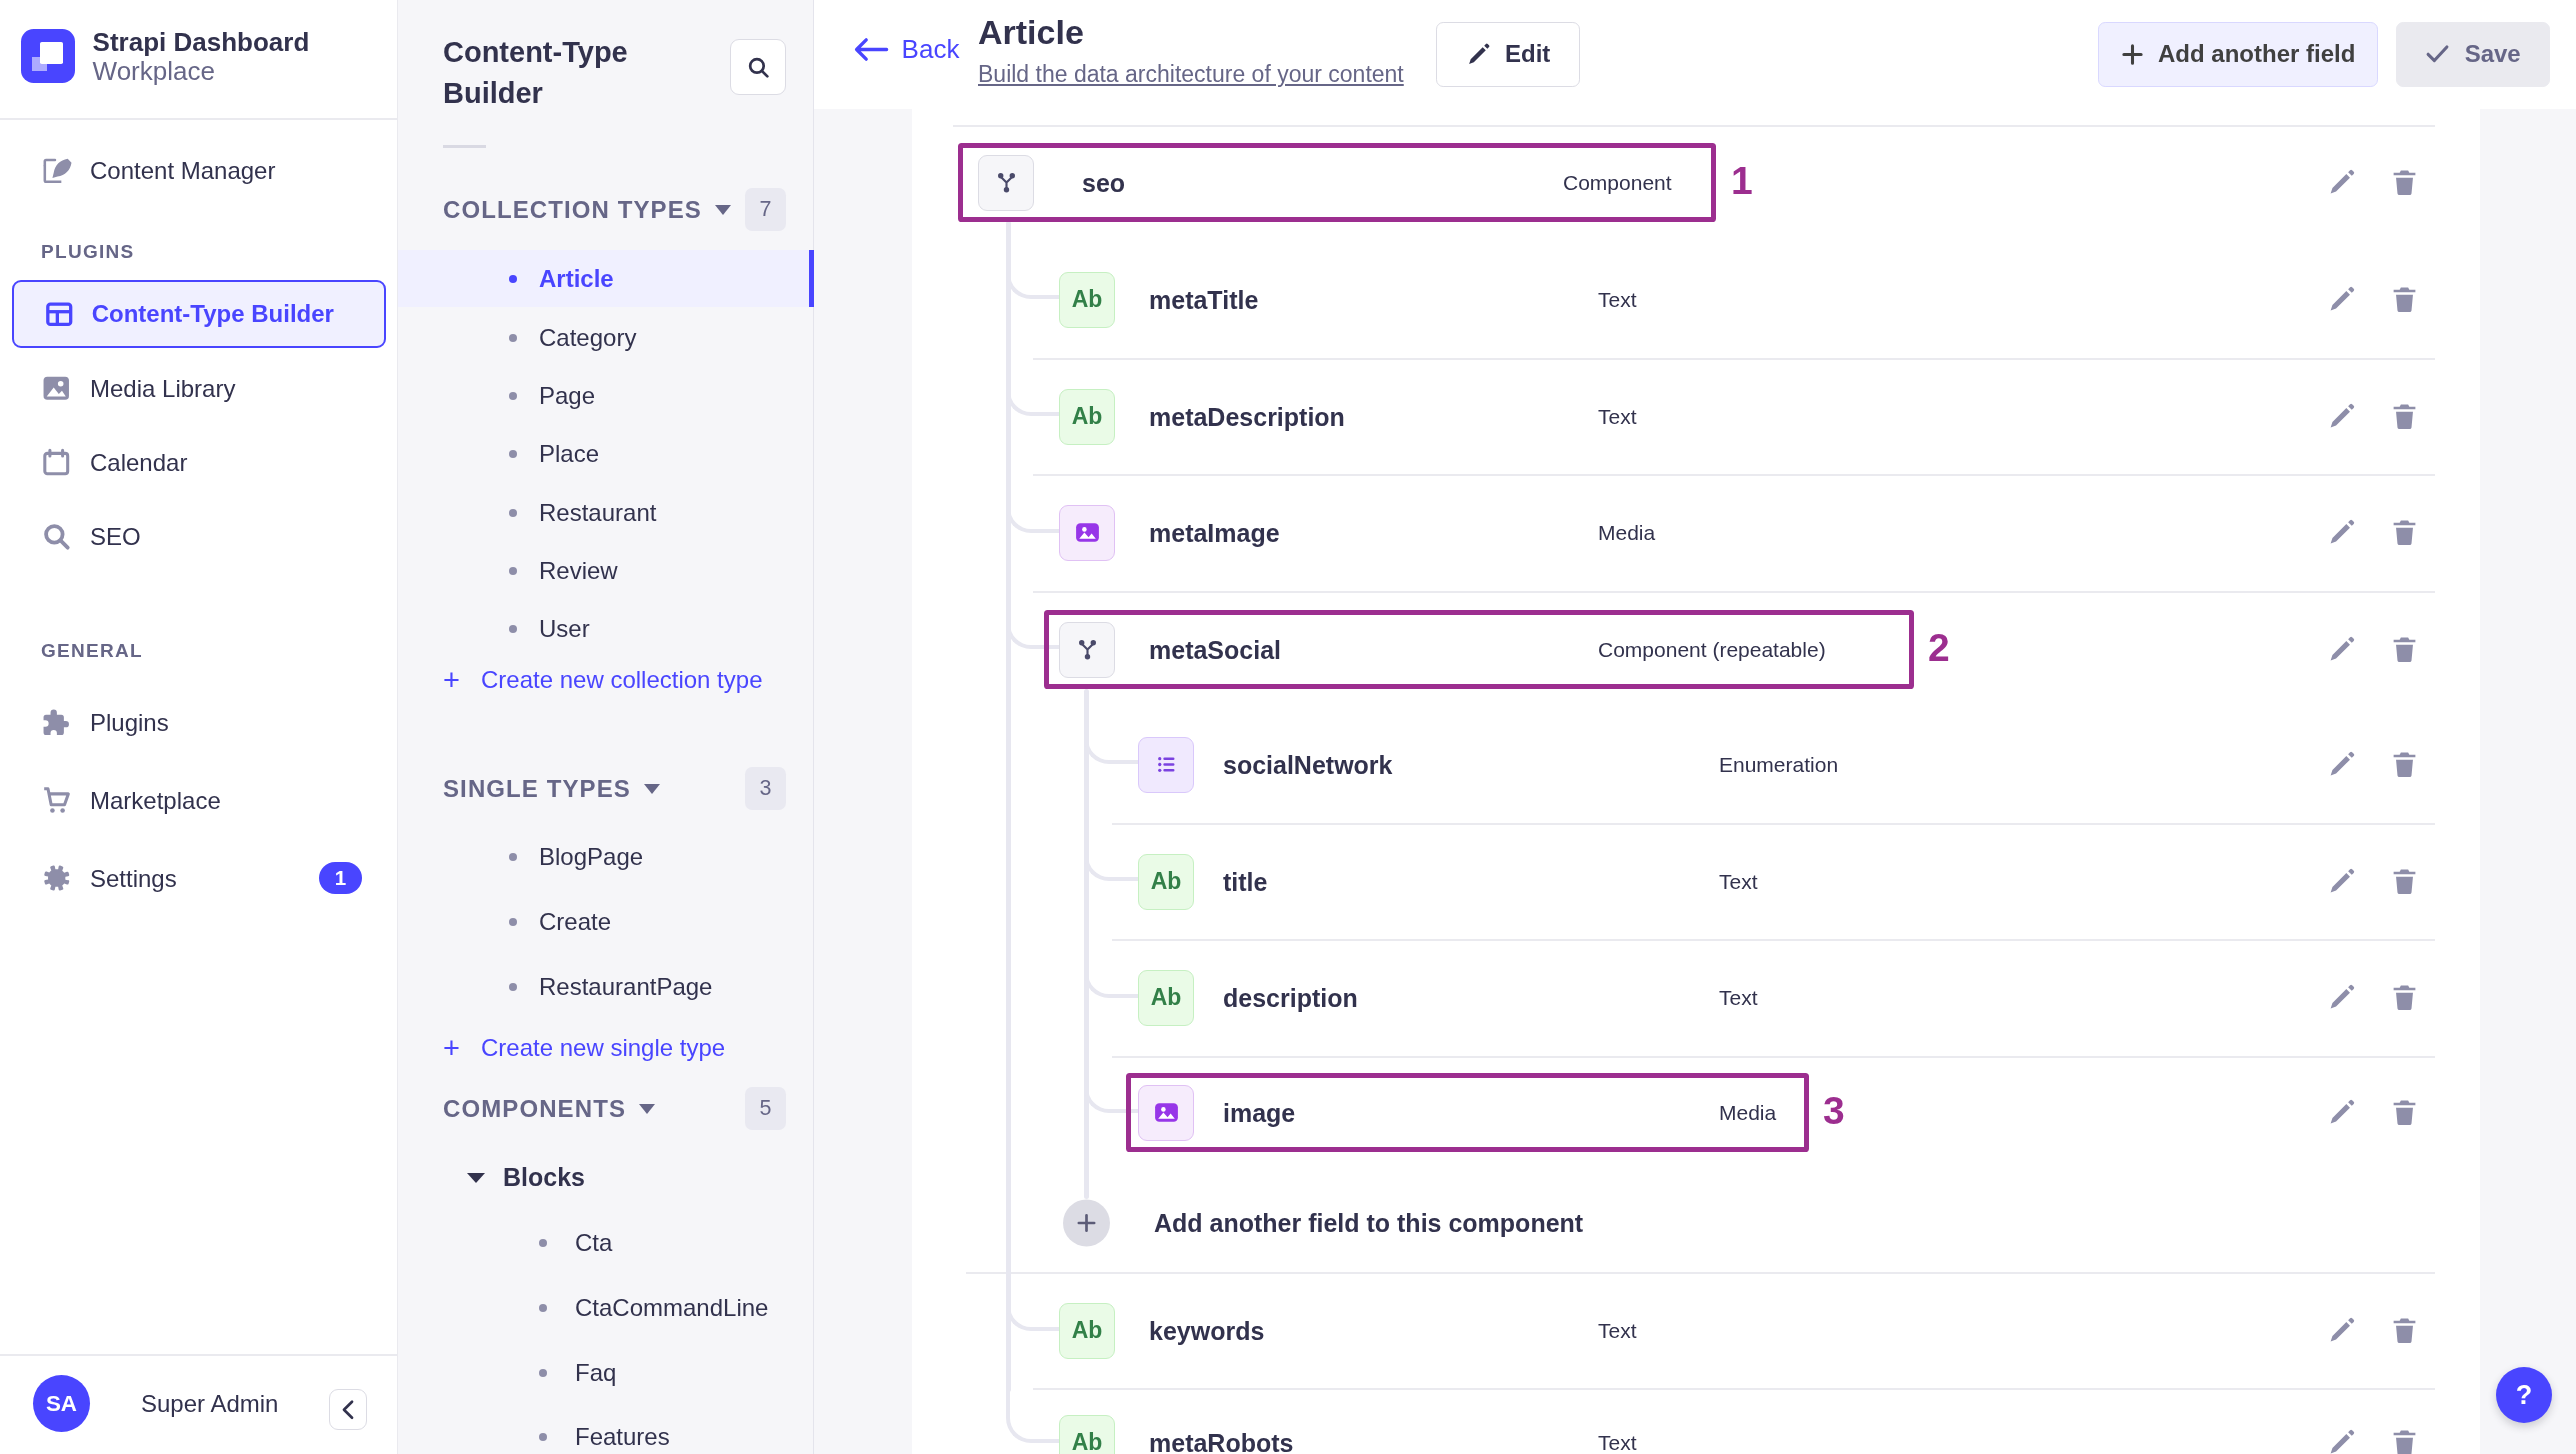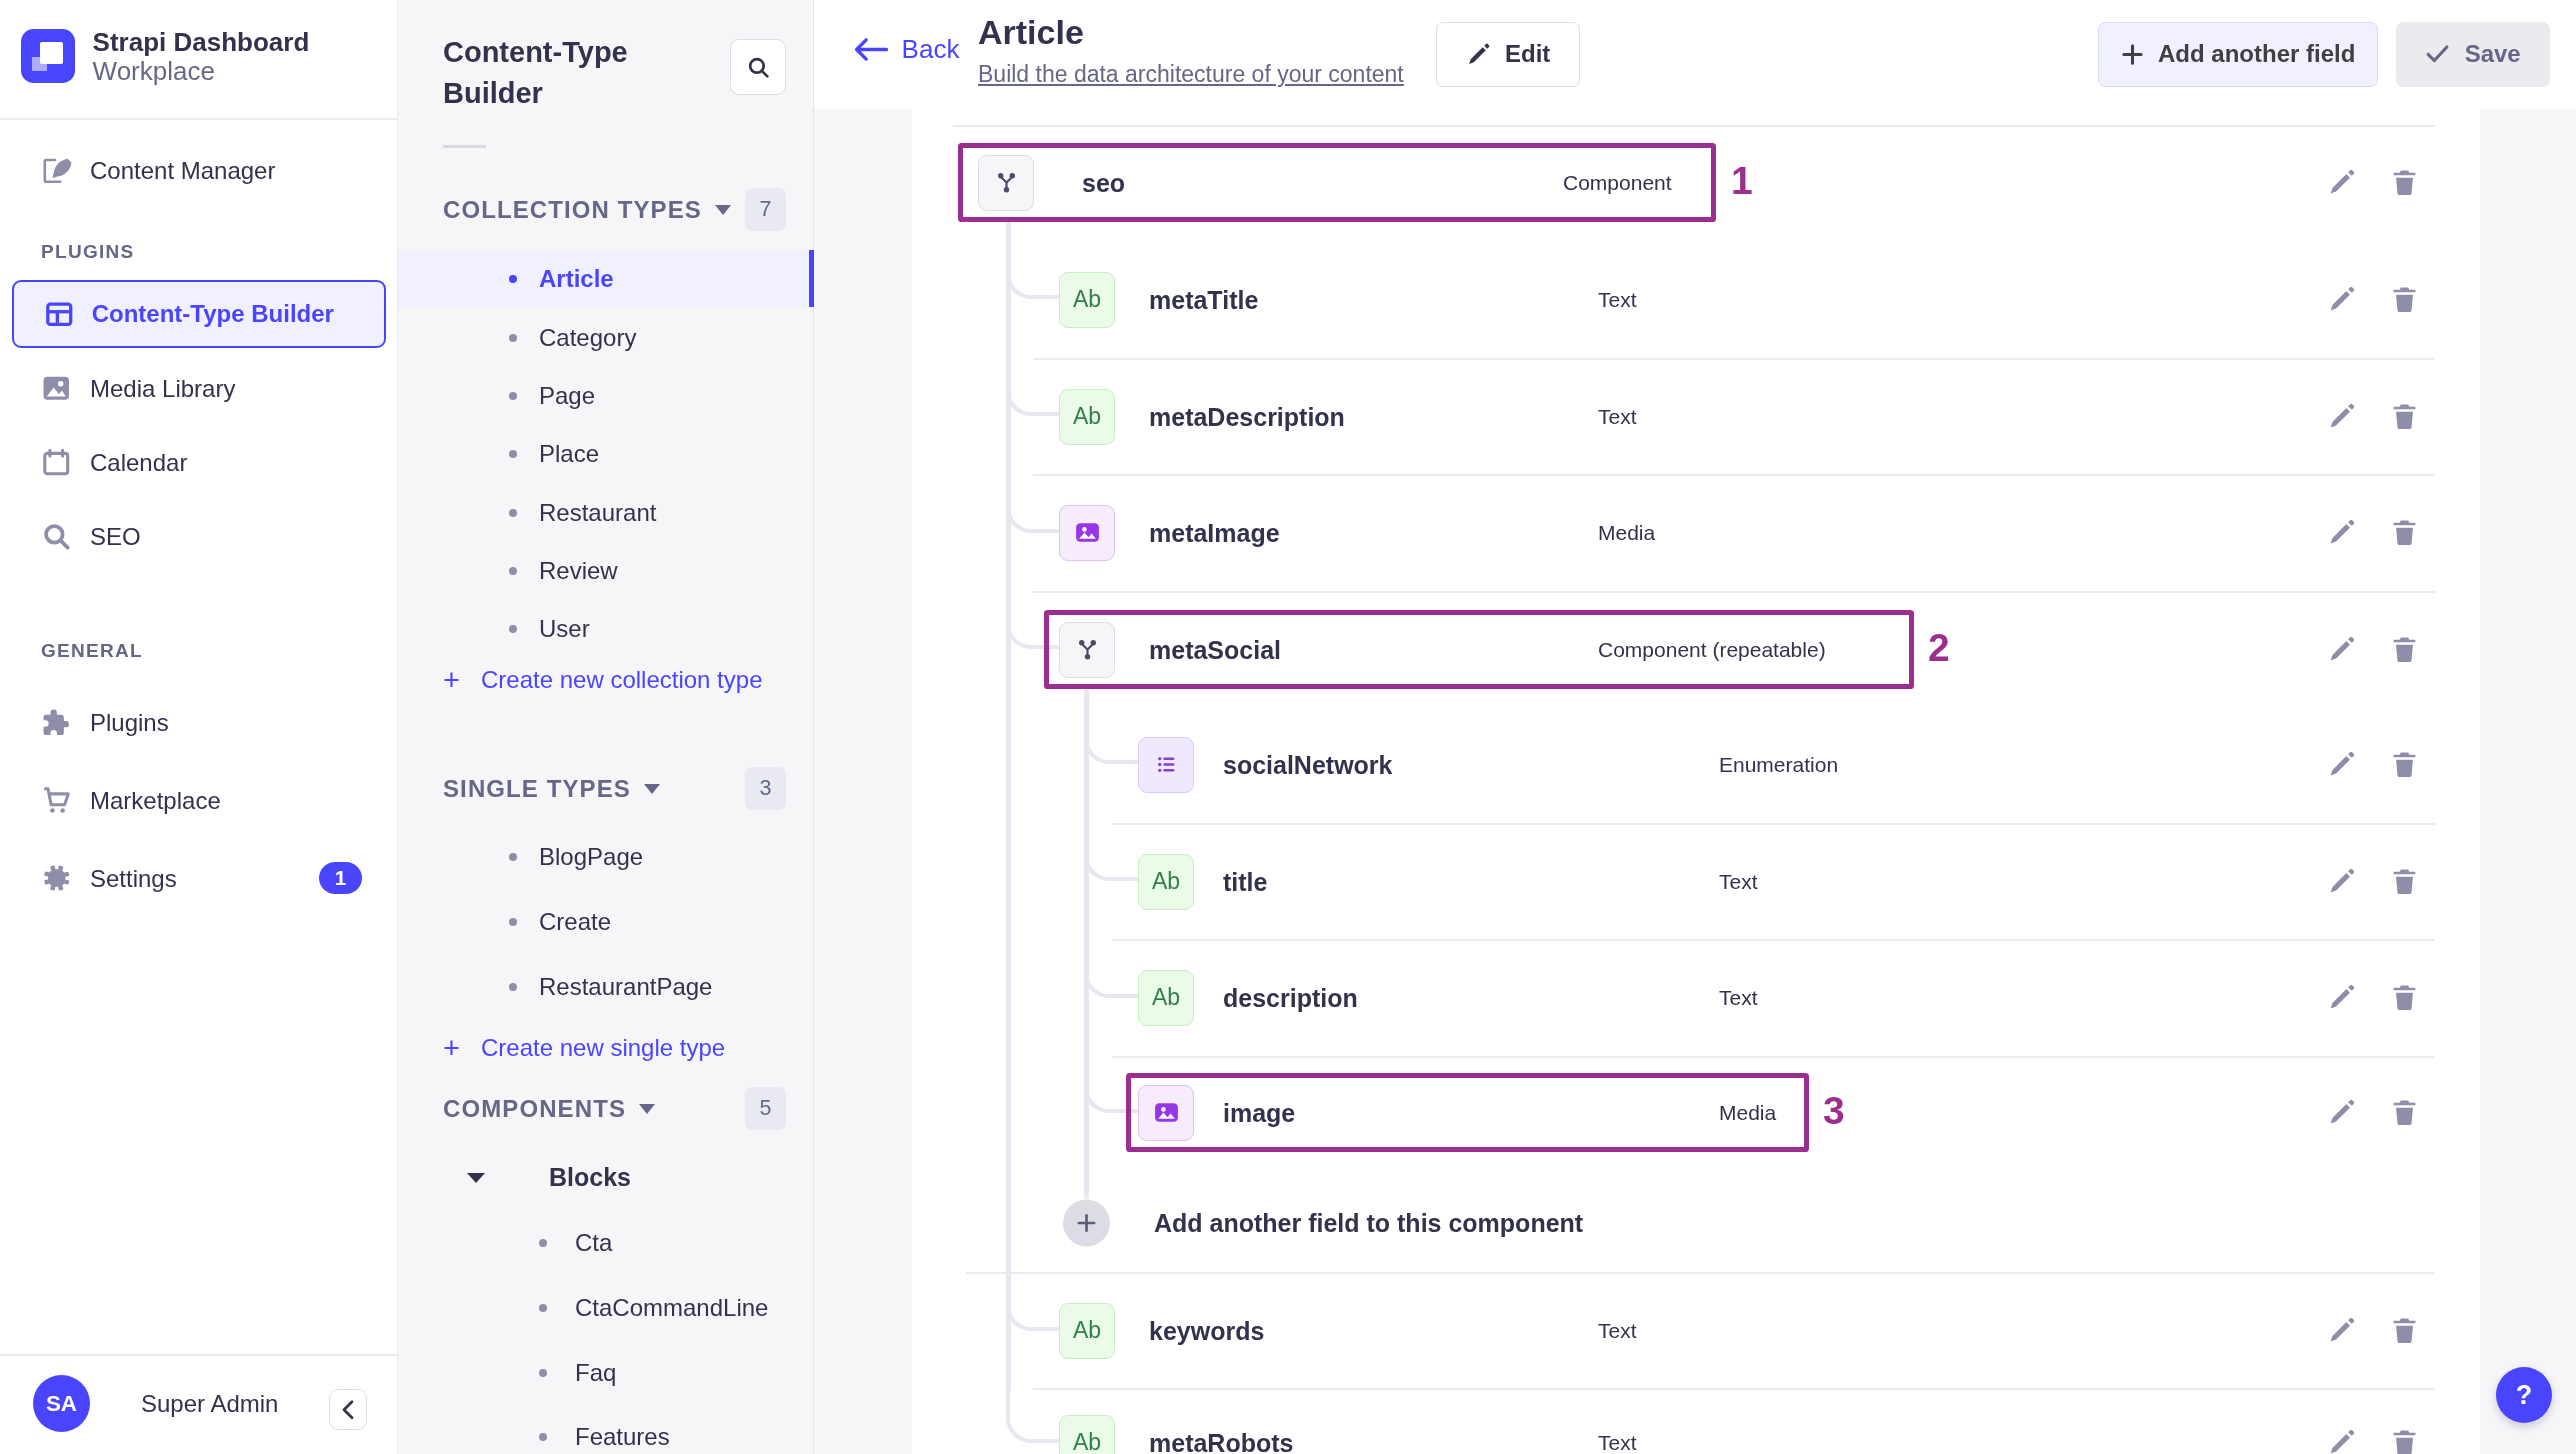--- a/index.html
+++ b/index.html
@@ -45,21 +45,21 @@
   .s2-item.sub .ilabel { left:177px; }
   .s2-item.sel { background:#f0f0ff; }
   .s2-item.sel .bullet { background:#4945ff; }
   .s2-item.sel .ilabel { color:#4945ff; font-weight:600; }
   .sel-bar { position:absolute; right:0; top:0; width:5.4px; height:100%; background:#4945ff; }
   .s2-link { position:absolute; left:0; width:416px; height:54px; display:flex; align-items:center; cursor:pointer; color:#4945ff; }
   .s2-link .plus { position:absolute; left:45px; font-size:29px; font-weight:400; line-height:1; }
   .s2-link .llabel { position:absolute; left:83px; font-size:24px; }
   .s2-group { position:absolute; left:0; width:416px; height:57px; display:flex; align-items:center; cursor:pointer; }
   .s2-group .gchev { position:absolute; left:69px; width:0; height:0; border-left:9px solid transparent; border-right:9px solid transparent; border-top:10.8px solid #32324d; }
-  .s2-group .glabel { position:absolute; left:105px; font-size:25px; font-weight:600; color:#32324d;margin-left:46px; }
+  .s2-group .glabel { position:absolute; left:105px; font-size:25px; font-weight:600; color:#32324d; }
 
   
   .main { position:absolute; left:814px; top:0; width:1762px; height:1454px; background:#f6f6f9; }
   .mheader { position:absolute; left:0; top:0; width:1762px; height:109px; background:#fff; }
   .back { position:absolute; left:39px; top:34px; display:flex; align-items:center; gap:12.6px; color:#4945ff; cursor:pointer; }
   .back .blabel { font-size:26px; }
   .mtitle { position:absolute; left:164px; top:12.6px; font-size:34px; font-weight:700; color:#32324d; }
   .msub { position:absolute; left:164px; top:61px; font-size:23px; color:#666687;text-decoration:underline; }
   .btn { position:absolute; top:21.5px; height:65px; border-radius:7.2px; display:flex; align-items:center; justify-content:center; gap:14.4px; font-size:24px; font-weight:600; cursor:pointer; }
   .btn-edit { left:622px; width:144px; background:#fff; border:1.8px solid #dcdce4; color:#32324d; }
@@ -67,21 +67,21 @@
   .btn-save { left:1582px; width:154px; background:#eaeaef; border:1.8px solid #eaeaef; color:#666687; }
 
   
   .card { position:absolute; left:98px; top:109px; width:1568px; height:1345px; background:#fff; overflow:hidden; }
   .hdiv { position:absolute; height:1.8px; background:#eaeaef; }
   .trunk { position:absolute; width:4.5px; background:#e7e7f0; border-radius:2.7px; }
   .elbow { position:absolute; height:54px; border-left:4.5px solid #e7e7f0; border-bottom:4.5px solid #e7e7f0; border-bottom-left-radius:25px; }
   .row { position:absolute; left:0; width:1568px; height:117px; }
   .ficon { position:absolute; top:50%; transform:translateY(-50%); width:56px; height:56px; border-radius:9px; display:flex; align-items:center; justify-content:center; }
   .ficon.component { background:#f6f6f9; border:1.8px solid #dcdce4; color:#4a4a6a; }
-  .ficon.text { background:#eafbe7; border:1.8px solid #c6f0c2; color:#328048; font-size:23px; font-weight:400; }
+  .ficon.text { background:#eafbe7; border:1.8px solid #c6f0c2; color:#328048; font-size:23px; font-weight:700; }
   .ficon.media { background:#f6ecfc; border:1.8px solid #e0c1f4; color:#9736e8; }
   .ficon.enum { background:#f0e9fe; border:1.8px solid #d9c8fb; color:#7b42e0; }
   .fname { position:absolute; top:50%; transform:translateY(-50%); font-size:25px; font-weight:700; color:#32324d; }
   .ftype { position:absolute; top:50%; transform:translateY(-50%); font-size:21px; color:#32324d; }
   .d0 .ficon { left:66px; }  .d0 .fname { left:170px; }  .d0 .ftype { left:651px; }
   .d1 .ficon { left:147px; } .d1 .fname { left:237px; } .d1 .ftype { left:686px; }
   .d2 .ficon { left:226px; } .d2 .fname { left:311px; } .d2 .ftype { left:807px; }
   .act { position:absolute; top:50%; transform:translateY(-50%); width:32px; height:32px; color:#8e8ea9; cursor:pointer; display:flex; align-items:center; justify-content:center; }
   .act.pencil { left:1413px; }
   .act.trash { left:1476px; }

